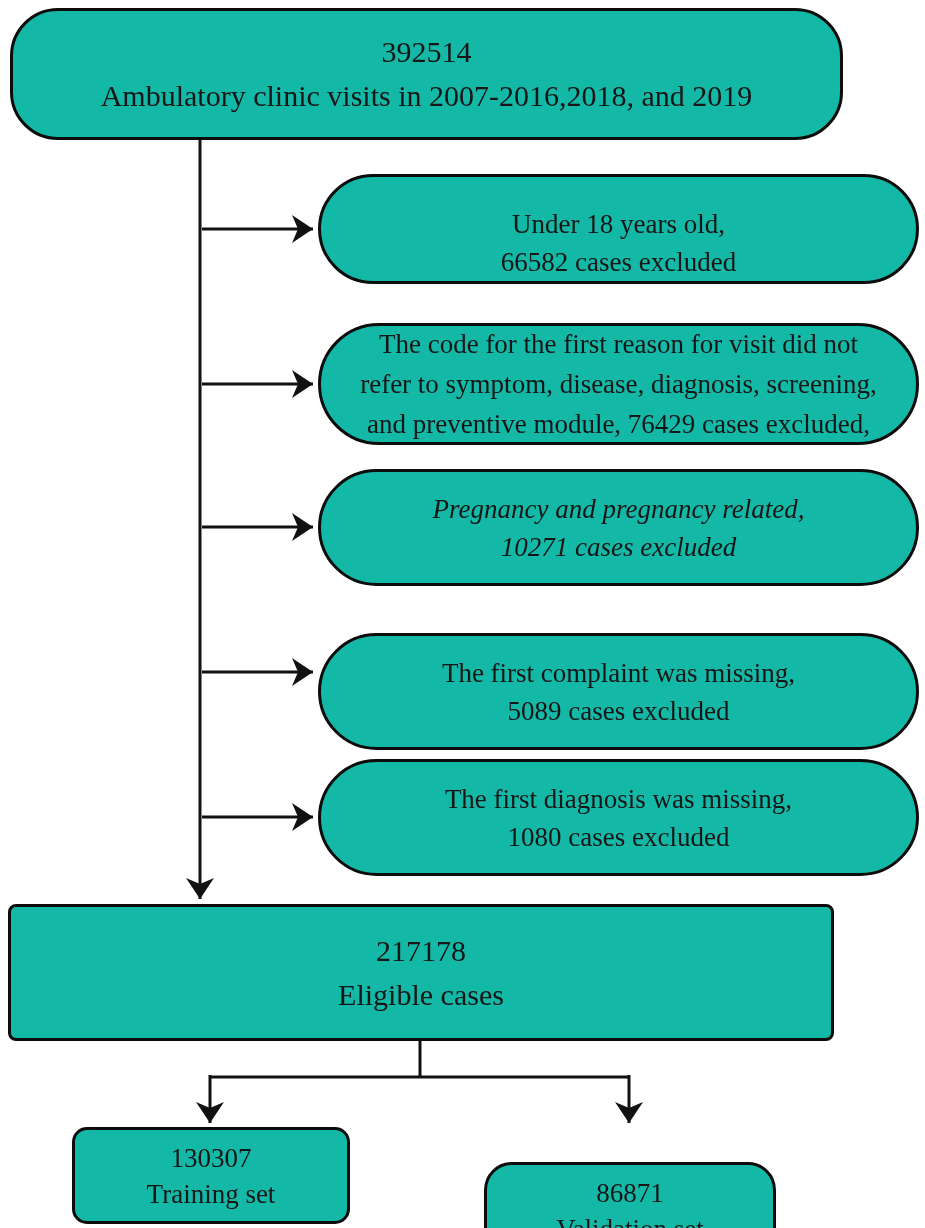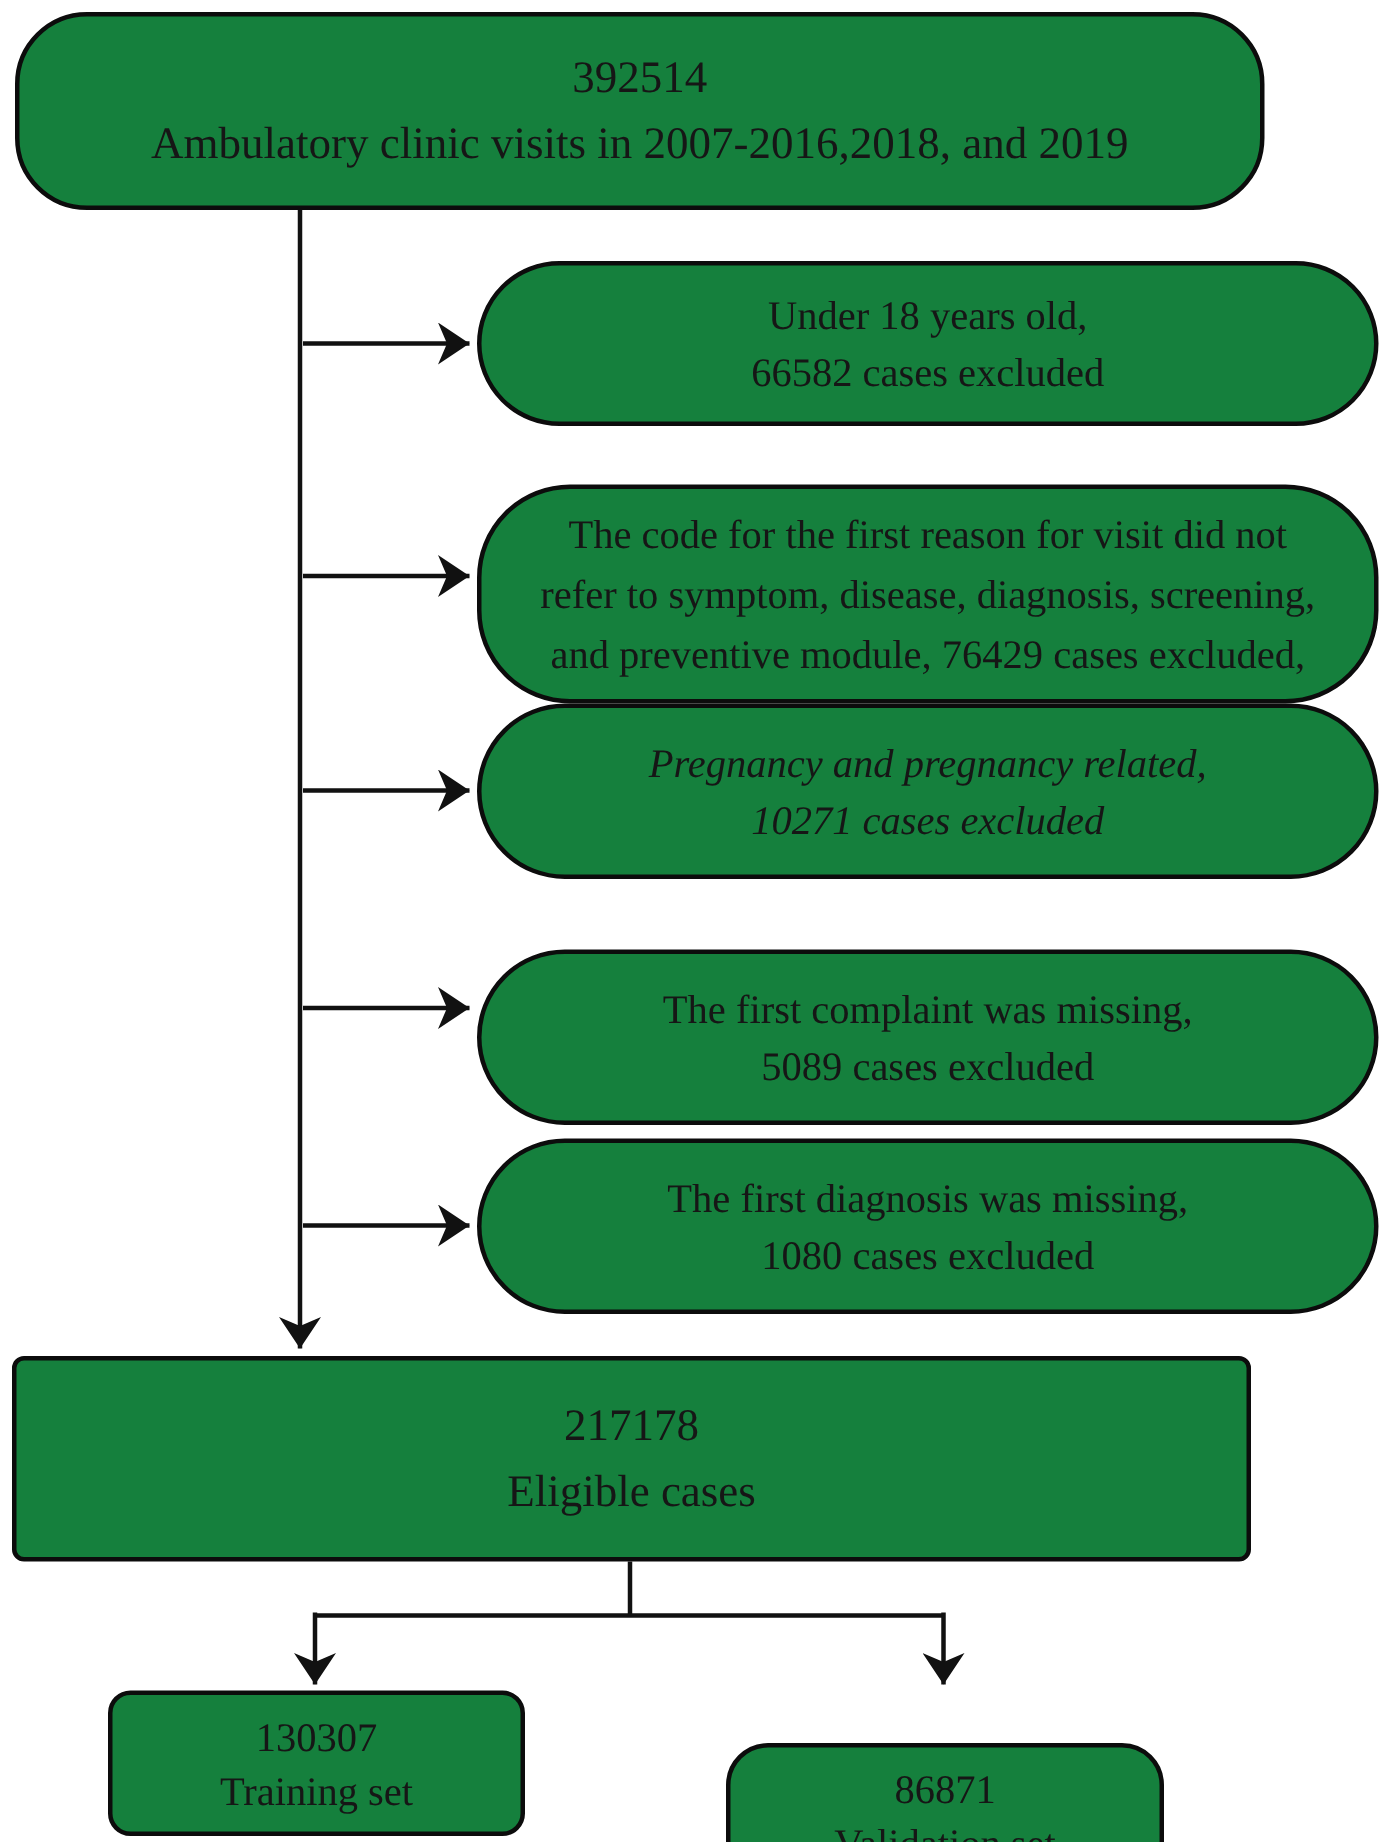--- a/index.html
+++ b/index.html
@@ -7,34 +7,34 @@
     position:relative;
     width:925px;height:1228px;
     background:#ffffff;
     font-family:"Liberation Serif","DejaVu Serif",serif;
     color:#161616;
     overflow:hidden;
   }
   #connectors{position:absolute;left:0;top:0;width:925px;height:1228px;pointer-events:none;}
   .node{
     position:absolute;
-    background:#15803d;
+    background:#14b8a6;
     border:3px solid #0c0c0c;
     box-sizing:border-box;
     display:flex;
     flex-direction:column;
     align-items:center;
     justify-content:center;
     text-align:center;
   }
   .big{font-size:30px;line-height:44px;}
   .excl{left:318px;width:601px;font-size:27px;line-height:38px;border-radius:62px;}
   #src{left:10px;top:8px;width:833px;height:132px;border-radius:48px;}
-  #e1{top:174px;height:110px;}
-  #e2{top:323px;height:146px;line-height:40px;}
+  #e1{top:174px;height:110px;justify-content:flex-end;}
+  #e2{top:323px;height:122px;line-height:40px;}
   #e3{top:469px;height:117px;font-style:italic;}
   #e4{top:633px;height:117px;}
   #e5{top:759px;height:117px;}
   #eligible{left:8px;top:904px;width:826px;height:137px;border-radius:8px;}
   .small{font-size:27px;line-height:36px;border-radius:28px;}
   #train{left:72px;top:1127px;width:278px;height:97px;border-radius:15px;}
   #valid{left:484px;top:1162px;width:292px;height:97px;}
 </style>
 </head>
 <body>

